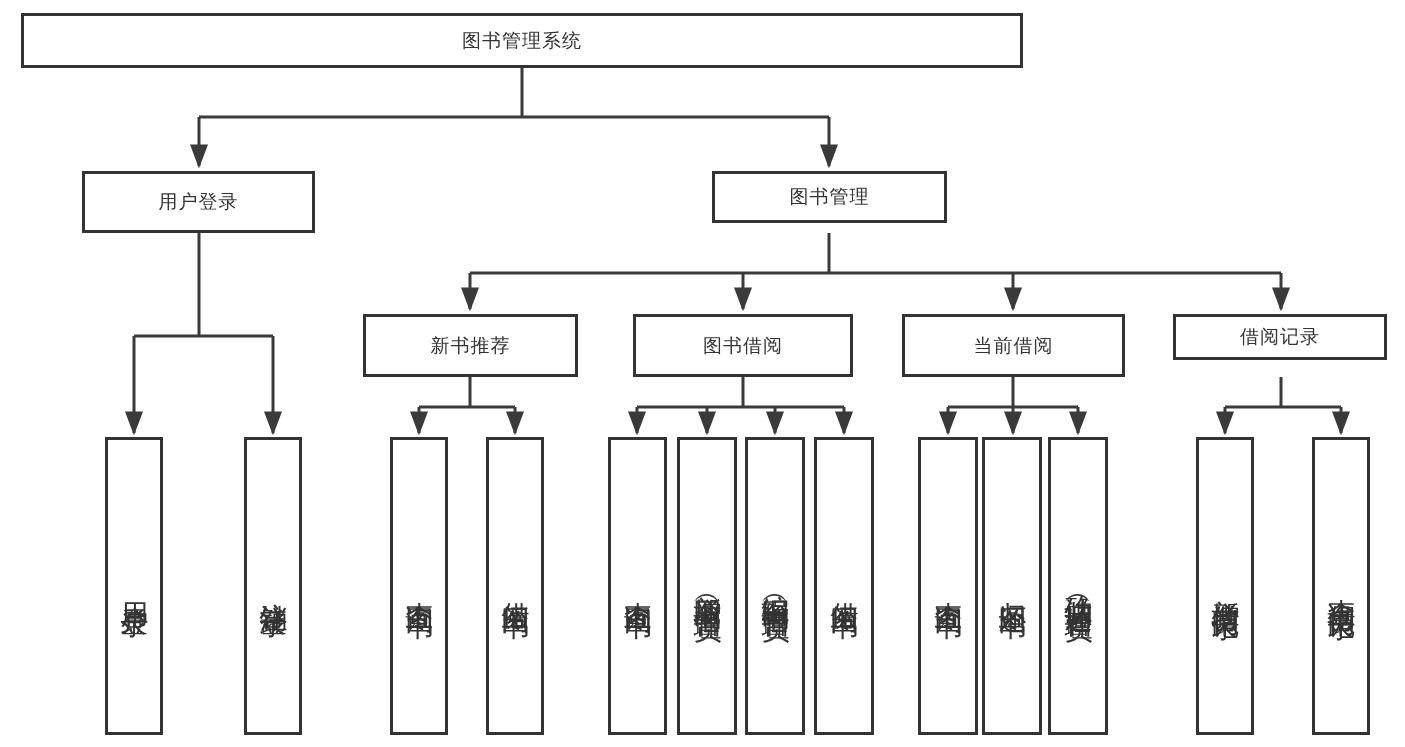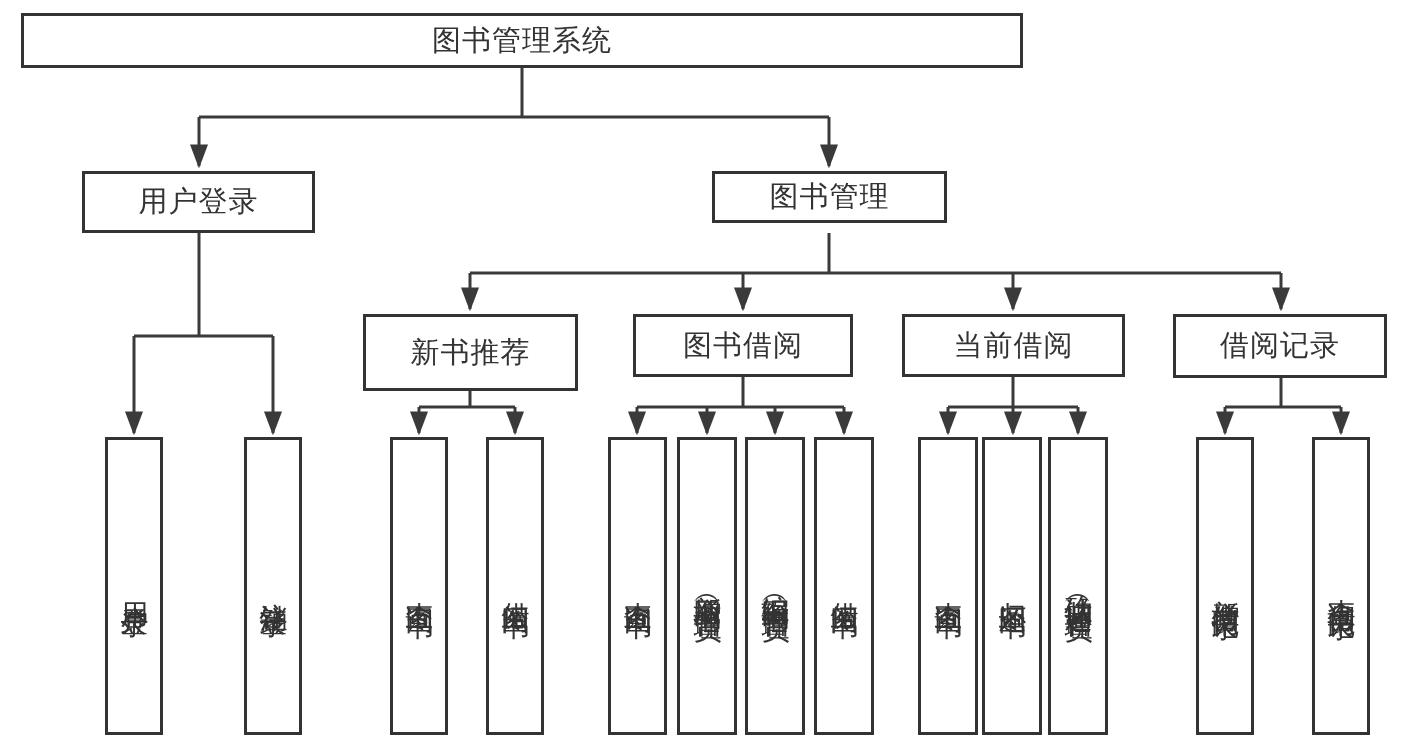--- a/index.html
+++ b/index.html
@@ -14,21 +14,21 @@
   #wires{position:absolute;left:0;top:0;width:1405px;height:747px;}
   .wire{stroke:#3a3a3a;stroke-width:3;fill:none;}
   .node{
     position:absolute;
     box-sizing:border-box;
     border:3px solid #333333;
     background:#ffffff;
     display:flex;align-items:center;justify-content:center;
     text-align:center;
   }
-  .h-label{font-size:29px;letter-spacing:1px;white-space:nowrap;}
+  .h-label{font-size:19px;letter-spacing:1px;white-space:nowrap;}
   .leaf .v-label{
     writing-mode:vertical-rl;
     text-orientation:mixed;
     font-size:28px;
     letter-spacing:3px;
     line-height:1;
   }
   .watermark{
     position:absolute;
     right:10px;top:710px;
@@ -85,30 +85,30 @@
     <span class="h-label">图书管理系统</span>
   </div>
 
   <div class="node" style="left:82px;top:171px;width:233px;height:62px;">
     <span class="h-label">用户登录</span>
   </div>
   <div class="node" style="left:712px;top:171px;width:235px;height:52px;">
     <span class="h-label">图书管理</span>
   </div>
 
-  <div class="node" style="left:363px;top:314px;width:215px;height:77px;">
+  <div class="node" style="left:363px;top:314px;width:215px;height:63px;">
     <span class="h-label">新书推荐</span>
   </div>
   <div class="node" style="left:902px;top:314px;width:223px;height:63px;">
     <span class="h-label">当前借阅</span>
   </div>
   <div class="node" style="left:633px;top:314px;width:220px;height:63px;">
     <span class="h-label">图书借阅</span>
   </div>
-  <div class="node" style="left:1173px;top:314px;width:214px;height:64px;">
+  <div class="node" style="left:1173px;top:314px;width:214px;height:46px;">
     <span class="h-label">借阅记录</span>
   </div>
 
   <div class="node leaf" style="left:105px;top:437px;width:58px;height:298px;">
     <span class="v-label">用户登录</span>
   </div>
   <div class="node leaf" style="left:244px;top:437px;width:58px;height:298px;">
     <span class="v-label">注销登录</span>
   </div>
 

